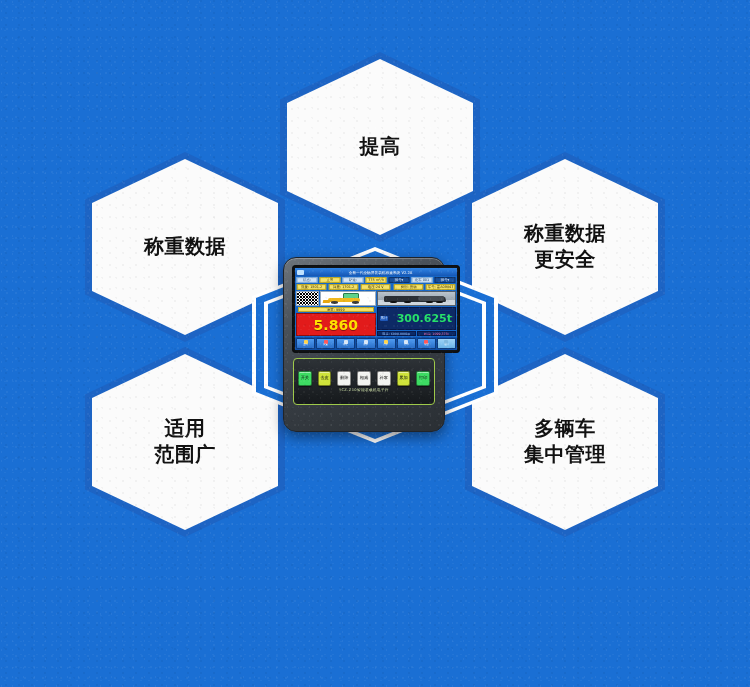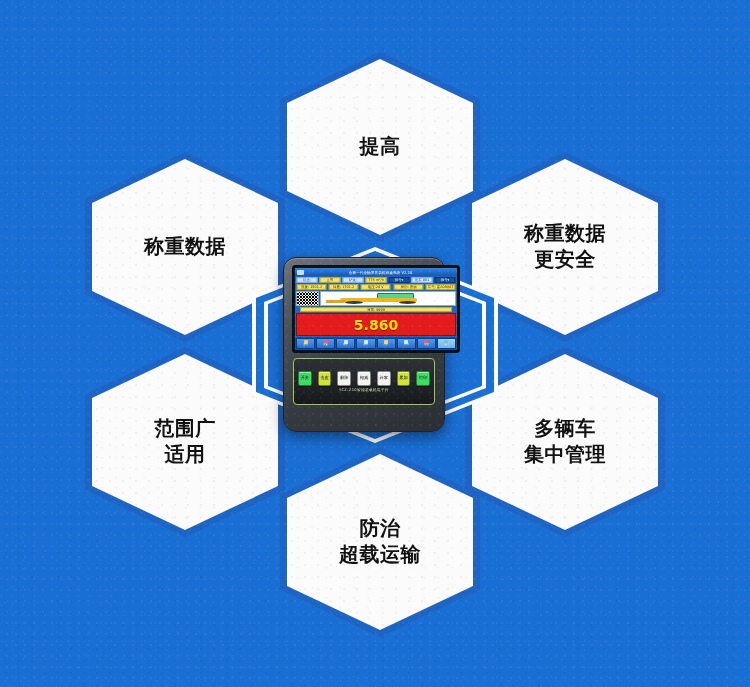--- a/index.html
+++ b/index.html
@@ -232,38 +232,32 @@
 
   <div class="hex hex-outer" style="left:465px;top:152px;width:200px;height:190px;">
     <div class="hex-inner">
       <div class="hex-label">称重数据</div>
       <div class="hex-label">更安全</div>
     </div>
   </div>
 
   <div class="hex hex-outer" style="left:85px;top:347px;width:200px;height:190px;">
     <div class="hex-inner">
+      <div class="hex-label">适用</div>
       <div class="hex-label">范围广</div>
-      <div class="hex-label">适用</div>
     </div>
   </div>
 
   <div class="hex hex-outer" style="left:465px;top:347px;width:200px;height:190px;">
     <div class="hex-inner">
       <div class="hex-label">多辆车</div>
       <div class="hex-label">集中管理</div>
     </div>
   </div>
 
-  <div class="hex hex-outer" style="left:280px;top:447px;width:200px;height:190px;">
-    <div class="hex-inner">
-      <div class="hex-label">防治</div>
-      <div class="hex-label">超载运输</div>
-    </div>
-  </div>
 
   <div id="center-hex" style="left:252px;top:247px;width:246px;height:196px;">
     <div class="ring1"></div>
     <div class="ring2"></div>
     <div class="ring3"></div>
   </div>
 
   <div id="device">
 
     <div id="screen-bezel">
@@ -304,20 +298,39 @@
                 <span class="w1"></span>
                 <span class="w2"></span>
               </div>
             </div>
             <div style="height:5px;display:flex;gap:1px;">
               <span class="cell hl">净重: 9999</span>
             </div>
             <div class="weight-big">5.860</div>
           </div>
 
+          <div class="pane">
+            <div class="photo">
+              <span class="ground"></span>
+              <span class="truck"></span>
+              <span class="truck2"></span>
+              <span class="tw a"></span>
+              <span class="tw b"></span>
+              <span class="tw c"></span>
+              <span class="tw d"></span>
+            </div>
+            <div class="total-box">
+              <span class="tlab">累计</span>
+              <span class="tval">300.625t</span>
+            </div>
+            <div class="foot-row">
+              <span class="foot-cell">限载: 6000.000kg</span>
+              <span class="foot-cell pink">超载: 1099.375t</span>
+            </div>
+          </div>
         </div>
 
         <div class="scr-toolbar">
           <div class="tb">
               <span class="g"></span>
               <span class="lbl">查询</span>
             </div>
           <div class="tb">
               <span class="g" style="background:#ff5a5a"></span>
               <span class="lbl">设置</span>

